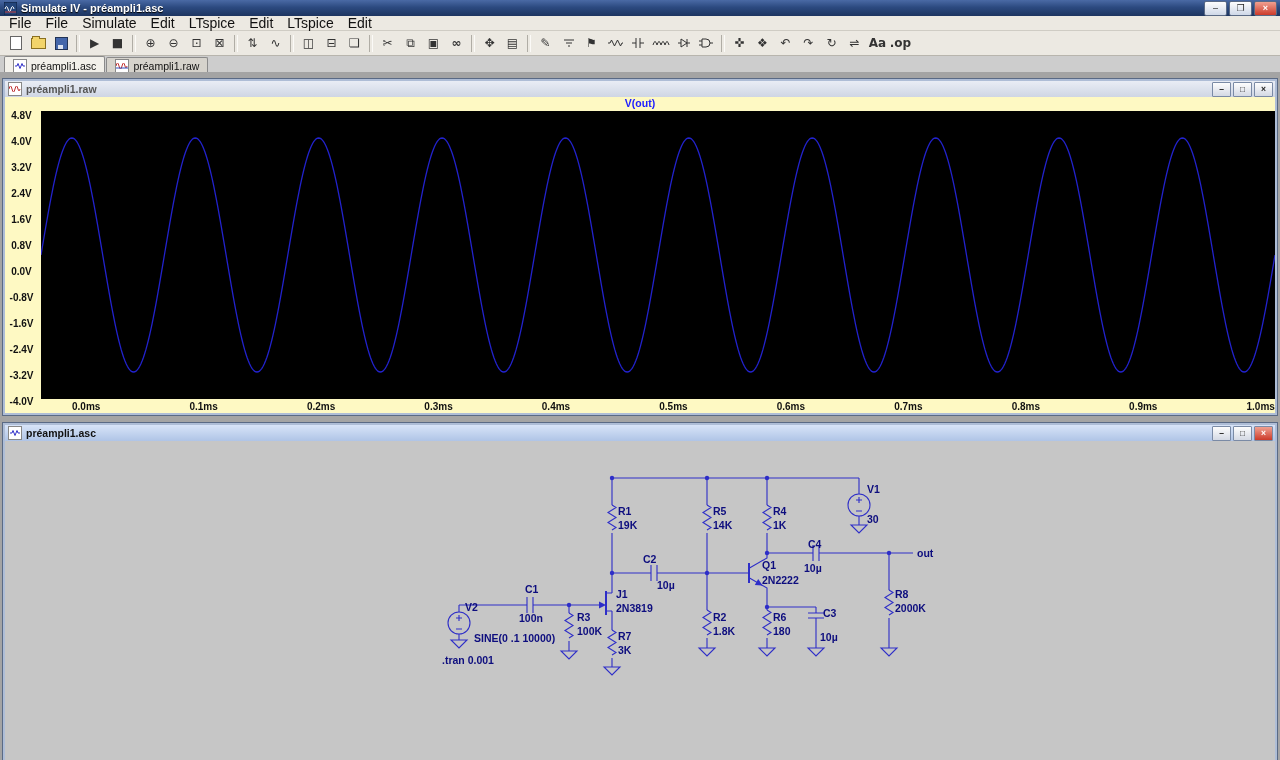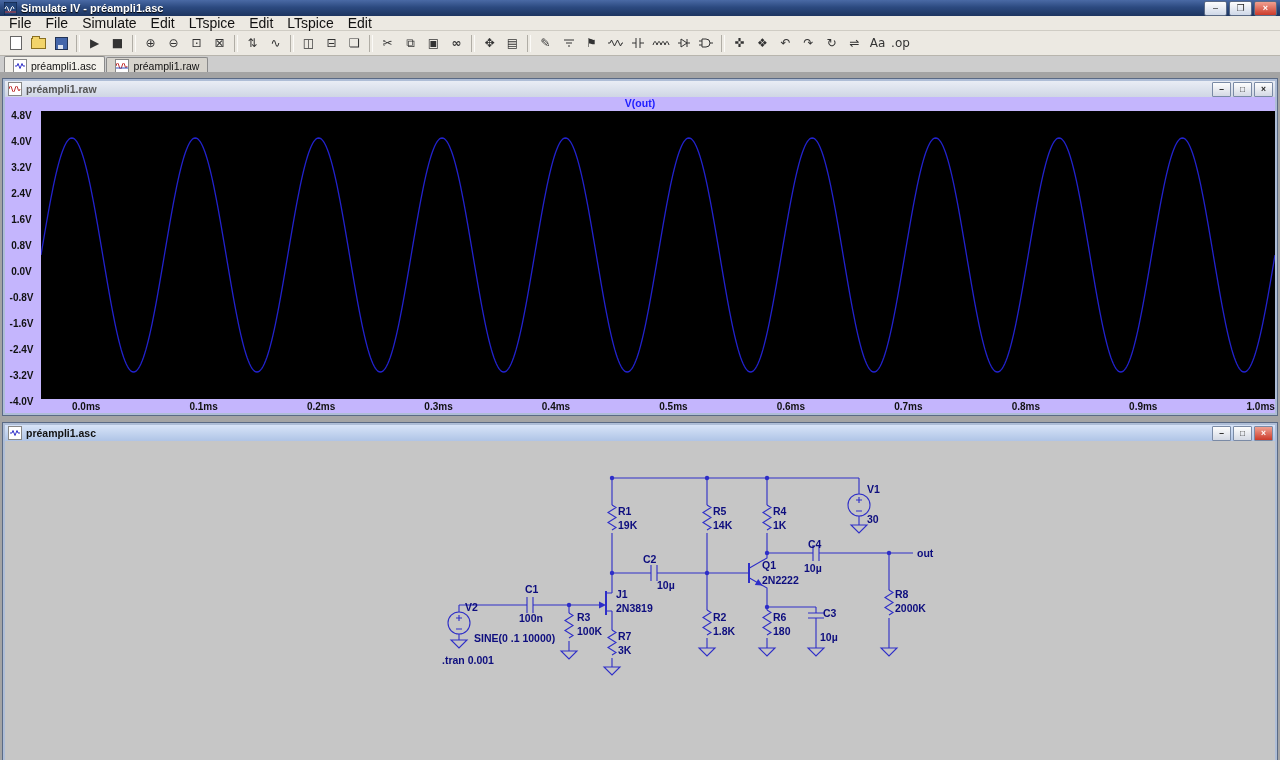--- a/index.html
+++ b/index.html
@@ -40,21 +40,21 @@
     width:21px;height:20px;display:flex;align-items:center;justify-content:center;
     border:1px solid transparent;border-radius:2px;flex:0 0 auto;
   }
   .tbtn .g{font-family:"DejaVu Sans",sans-serif;font-size:12px;line-height:1;color:#333;}
   .g-run{color:#0a7a1e;}
   .g-halt{color:#c03434;}
   .g-zoom{color:#334a7a;}
   .g-cut{color:#444;}
   .g-find{color:#223a6e;font-weight:bold;}
   .g-flag{color:#1d3a8a;}
-  .g-txt{font-size:9px;font-weight:normal;color:#333;font-family:"Liberation Sans",sans-serif;}
+  .g-txt{font-size:9px;font-weight:bold;color:#333;font-family:"Liberation Sans",sans-serif;}
   .tsep{width:2px;height:17px;margin:0 3px;border-left:1px solid #b0ada5;border-right:1px solid #fbfaf7;}
   .ic-page{width:10px;height:12px;background:#fff;border:1px solid #666;}
   .ic-folder{width:13px;height:9px;background:#f2d46a;border:1px solid #8a7020;position:relative;}
   .ic-folder::before{content:"";position:absolute;top:-3px;left:0;width:6px;height:2px;background:#f2d46a;border:1px solid #8a7020;border-bottom:none;}
   .ic-floppy{width:11px;height:11px;background:#4466aa;border:1px solid #223355;position:relative;}
   .ic-floppy::after{content:"";position:absolute;left:2px;bottom:0;width:5px;height:4px;background:#dde4f0;}
   
   .tabbar{
     height:18px;background:#cdcdcd;border-bottom:1px solid #9a9a9a;
     display:flex;align-items:flex-end;padding-left:4px;gap:1px;
@@ -82,21 +82,21 @@
   .cicon{width:12px;height:12px;background:#fff;border:1px solid #888;display:inline-flex;}
   .cw-controls{position:absolute;right:2px;top:1px;display:flex;gap:2px;}
   .cwc{
     width:17px;height:13px;display:flex;align-items:center;justify-content:center;
     font-size:8.5px;line-height:1;color:#222;
     background:linear-gradient(#fdfdfd,#d4d9e4);border:1px solid #7a8aa5;border-radius:1px;
   }
   .cwc.close-red{background:linear-gradient(#f0a090,#cc3a2a);color:#fff;font-weight:bold;}
   
   .wave-window{left:2px;top:6px;width:1274px;height:336px;}
-  .wave-body{position:absolute;left:2px;right:2px;top:18px;bottom:2px;background:#c4b5fd;display:flex;flex-direction:column;}
+  .wave-body{position:absolute;left:2px;right:2px;top:18px;bottom:2px;background:#fef9c3;display:flex;flex-direction:column;}
   .trace-label-row{height:14px;text-align:center;font-size:10.5px;font-weight:bold;color:#2020ff;}
   .plot-row{flex:1;display:flex;min-height:0;}
   .ylabels{
     width:36px;display:flex;flex-direction:column;justify-content:space-between;
     align-items:center;padding:0 3px 0 0;box-sizing:border-box;
     font-size:10px;font-weight:bold;color:#111;gap:16px;
   }
   .ylab{line-height:1;transform:translateY(0);}
   .plot{flex:1;background:#000;position:relative;}
   .plot svg{position:absolute;inset:0;width:100%;height:100%;}

